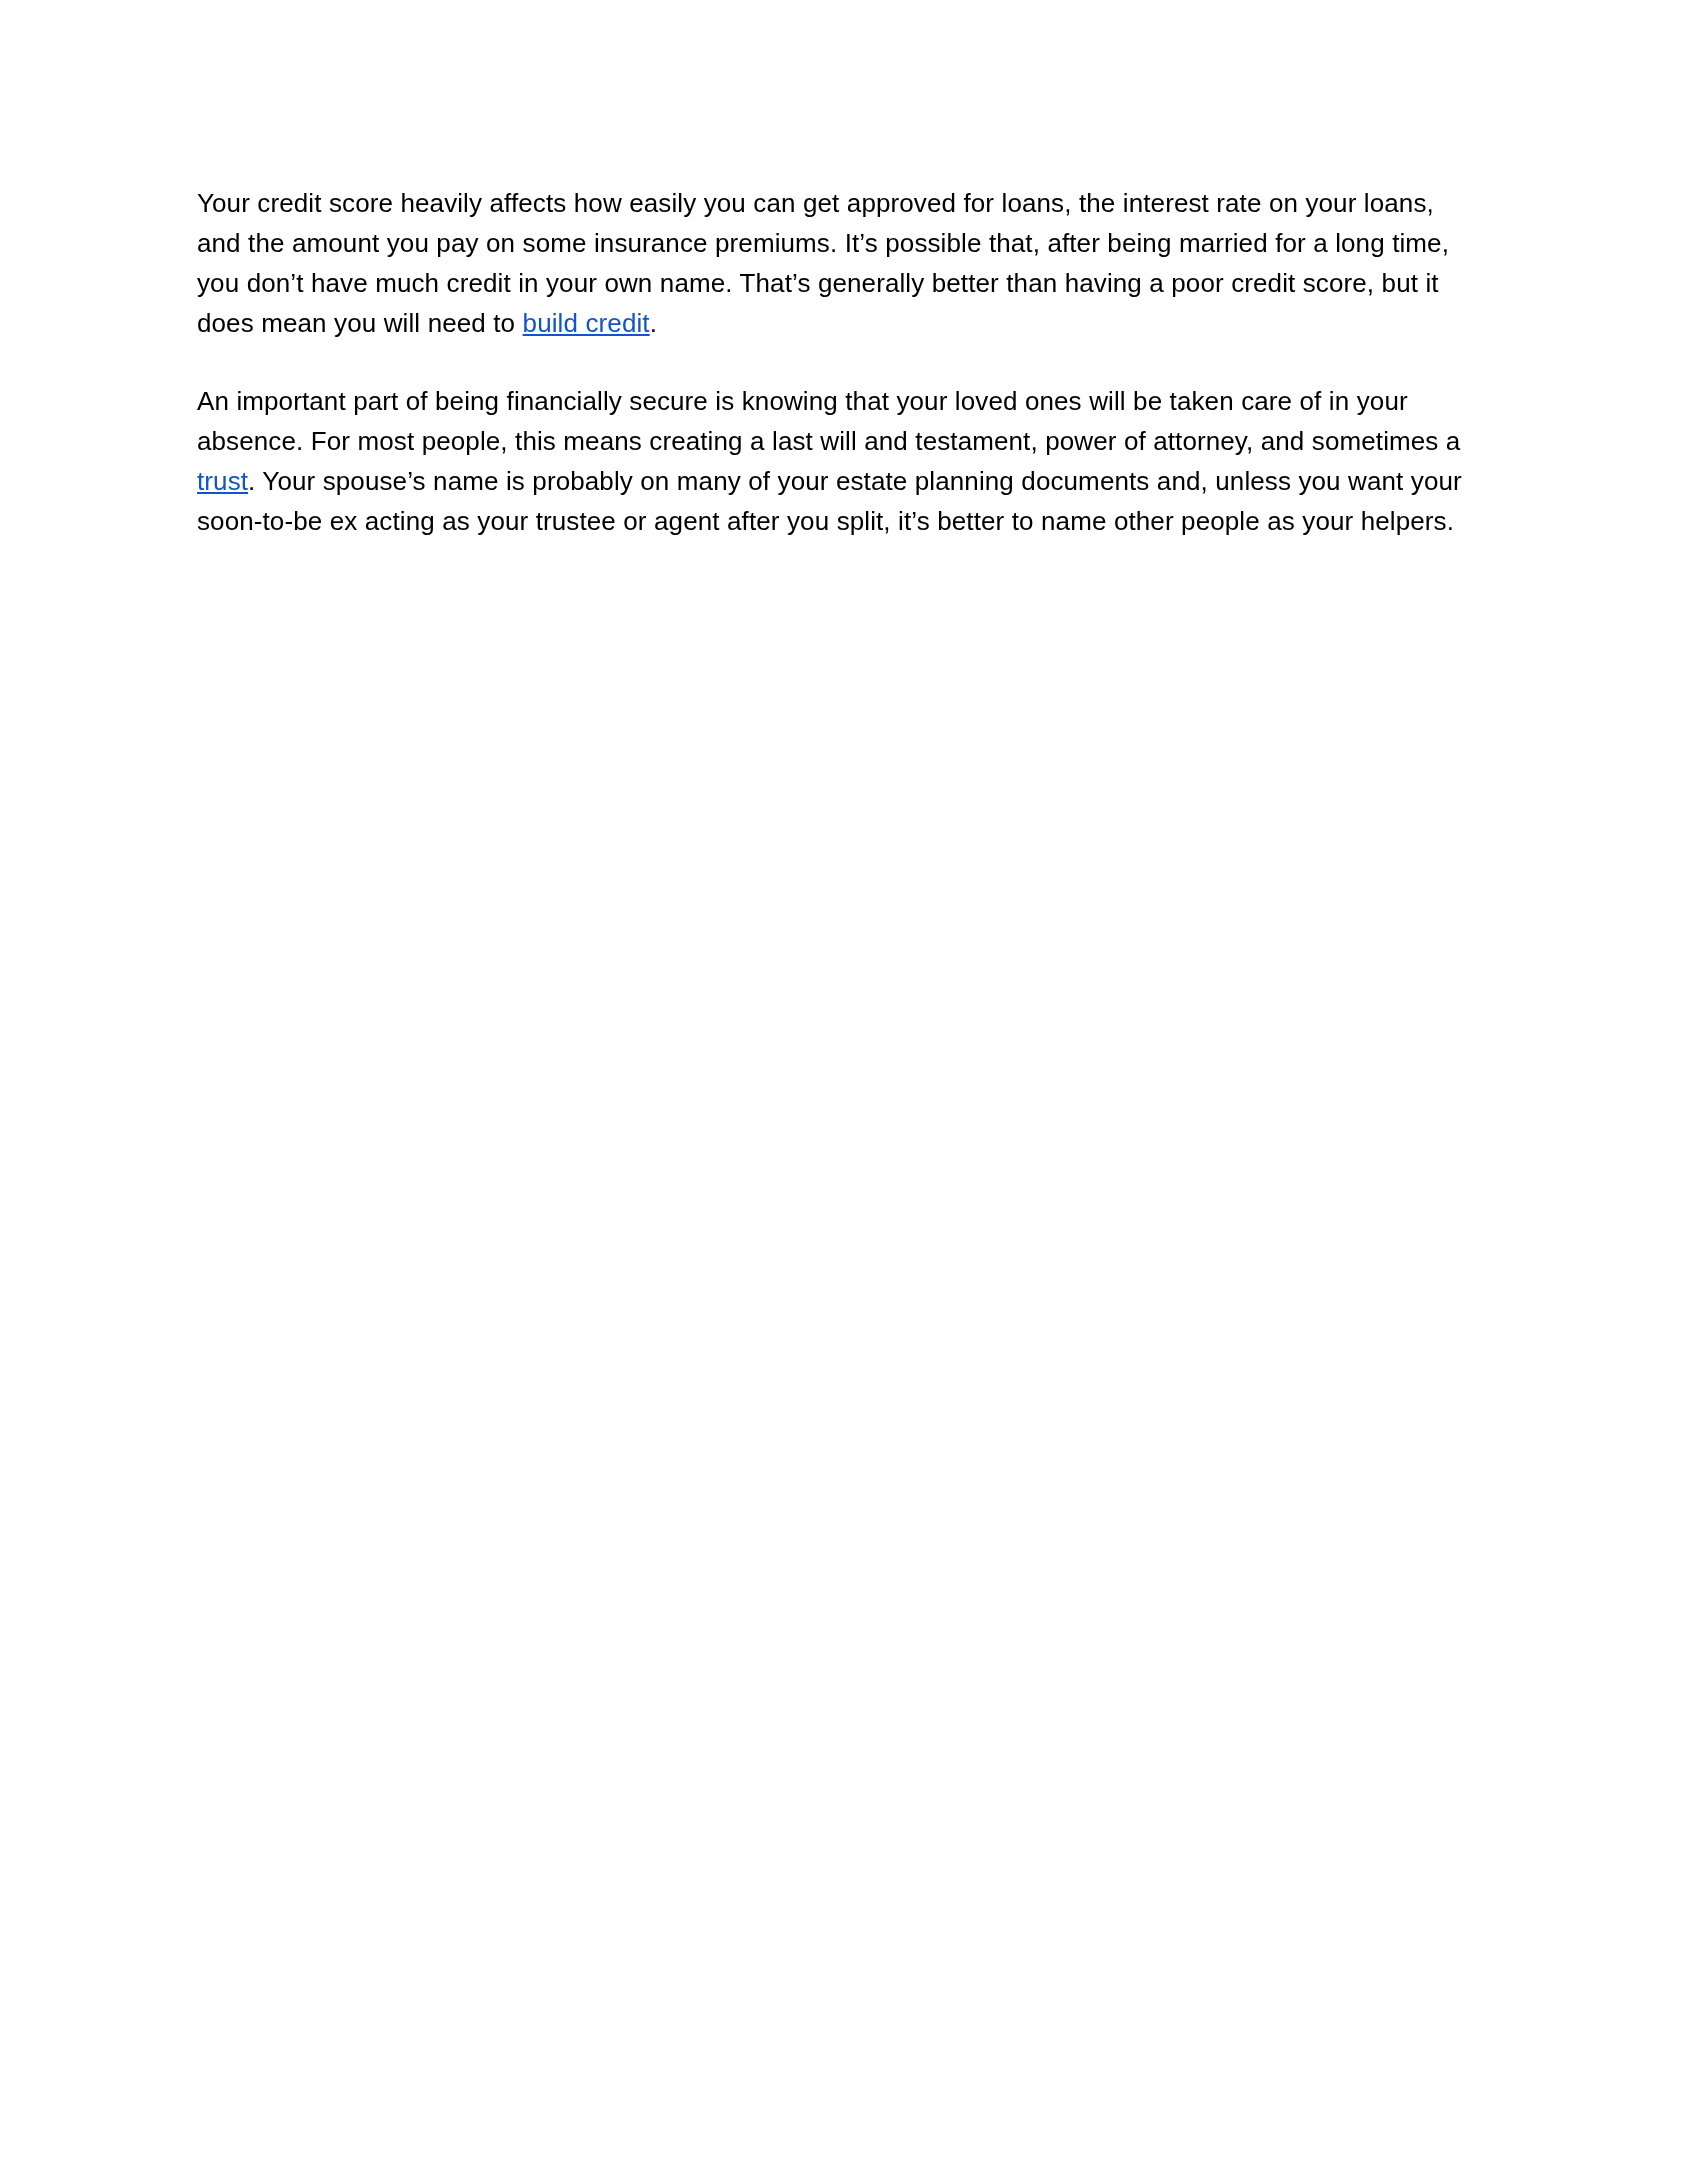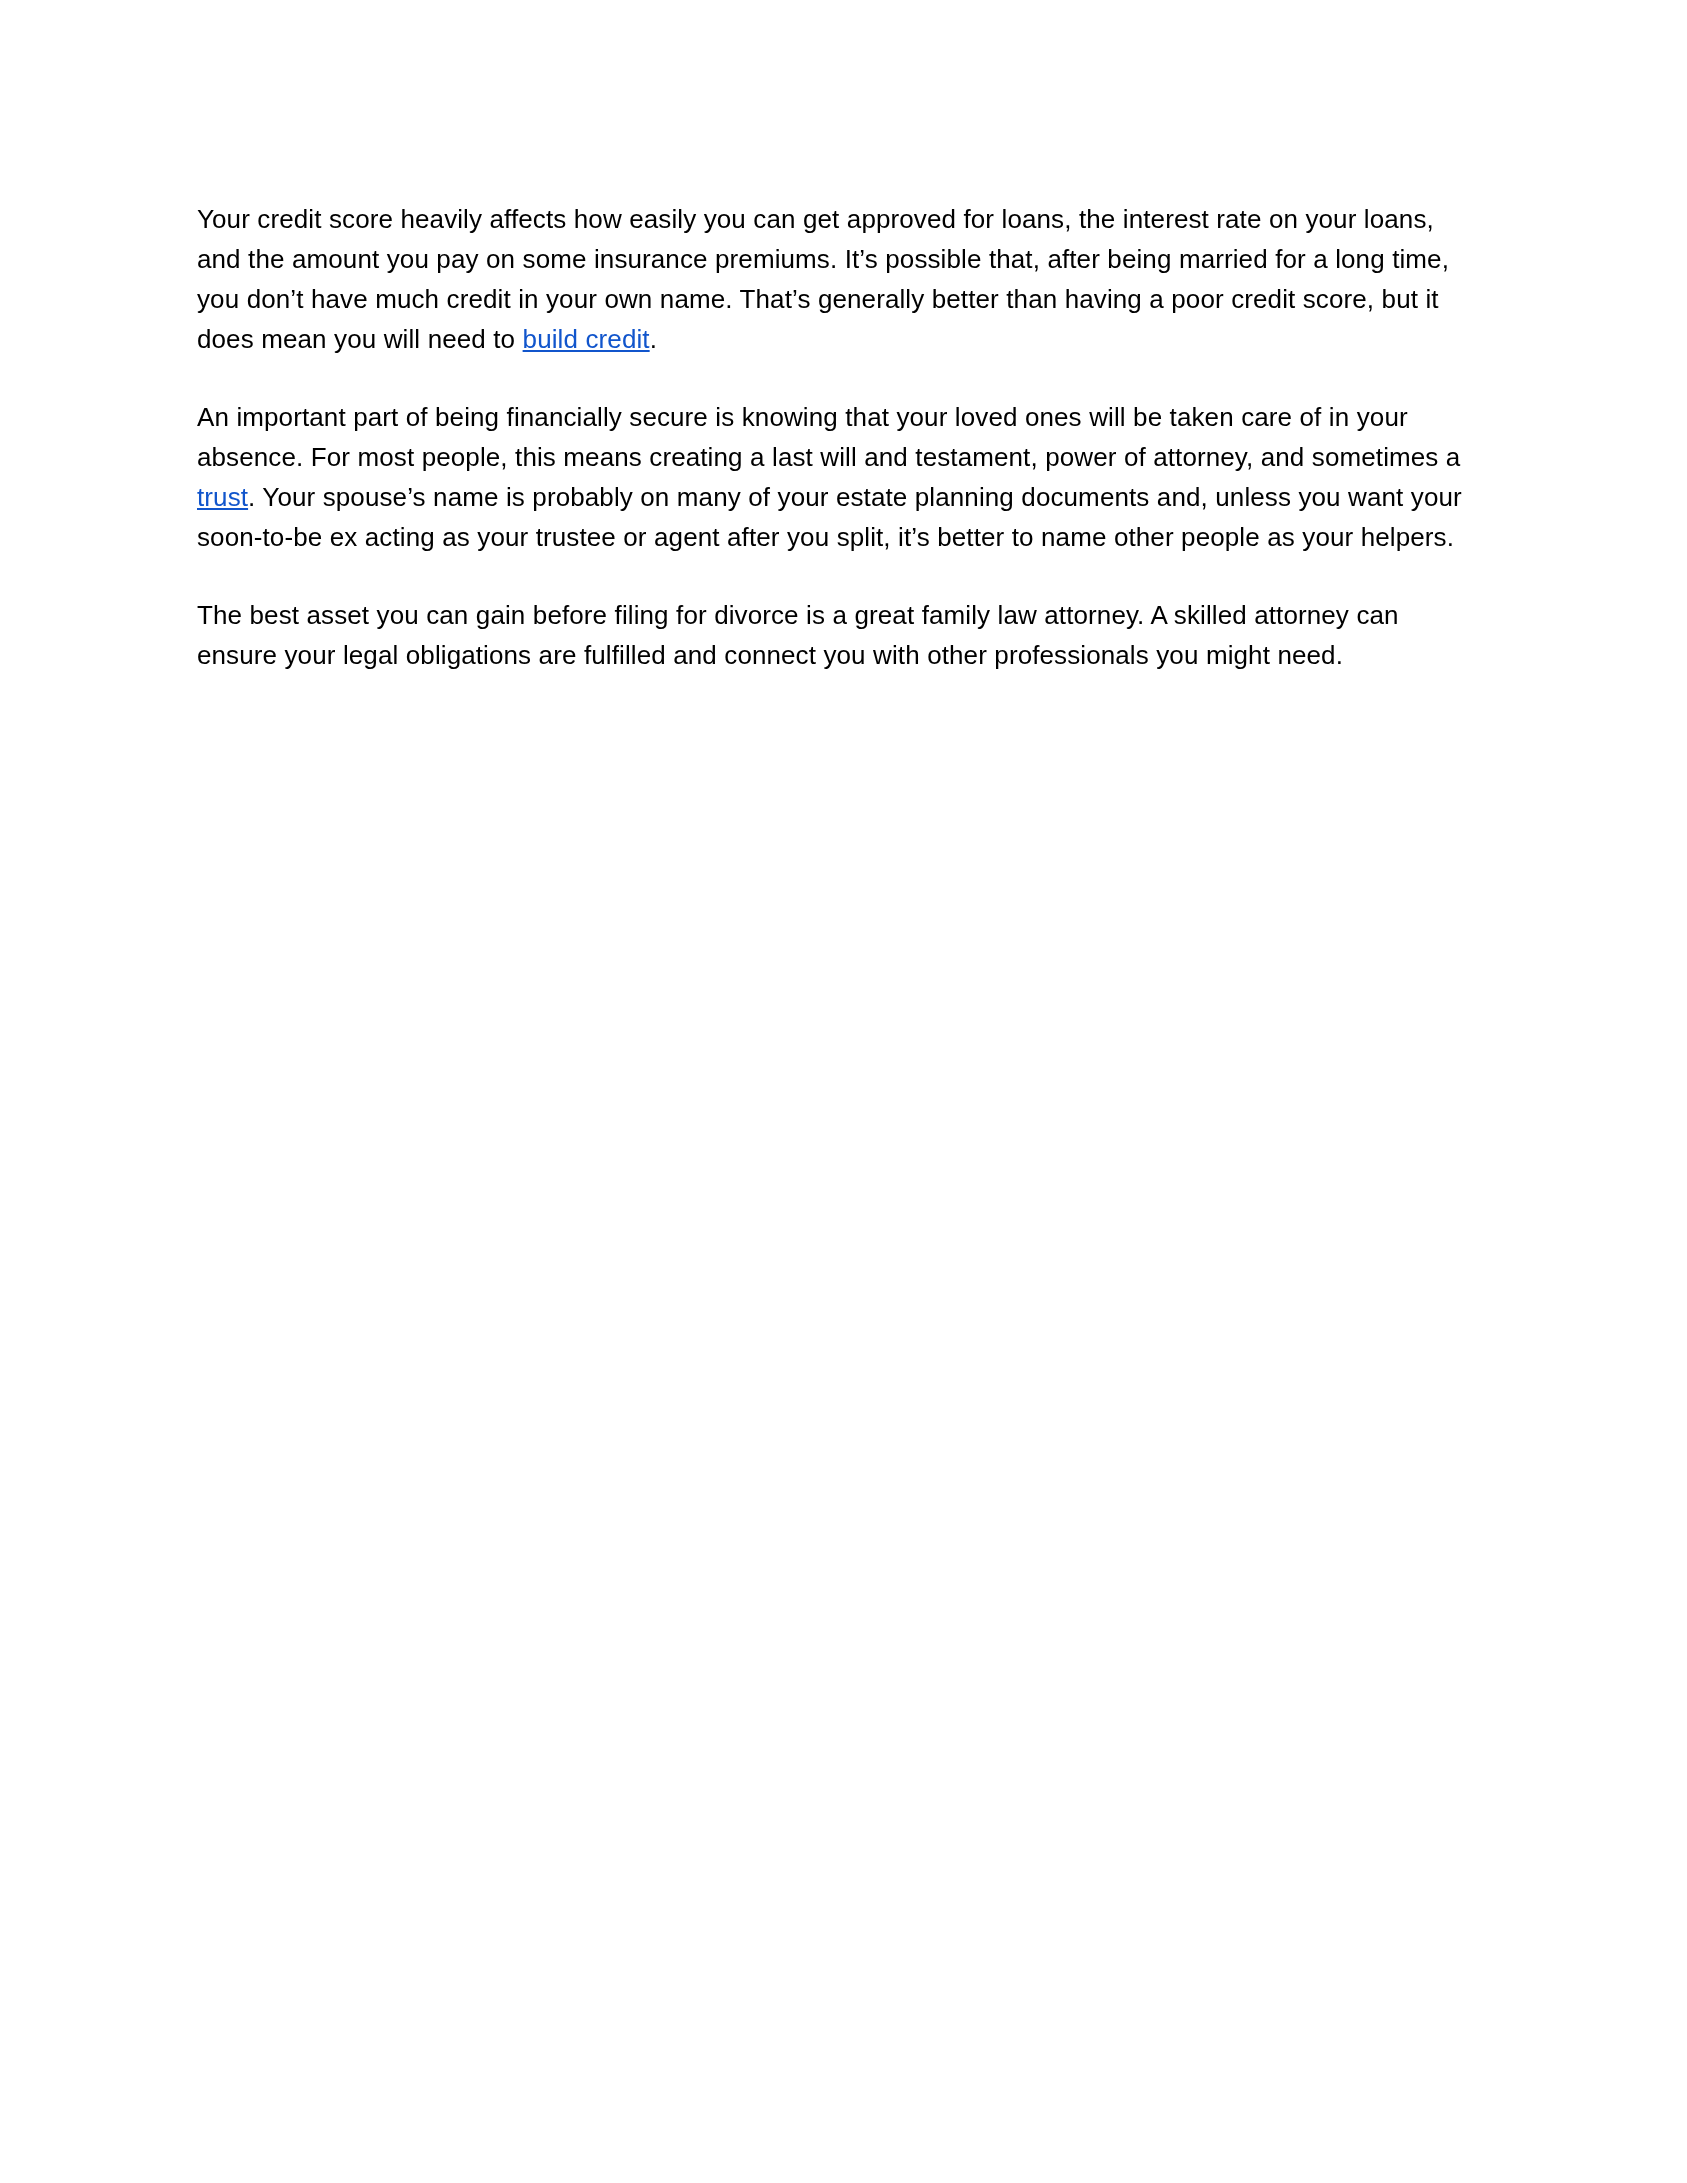--- a/index.html
+++ b/index.html
@@ -16,21 +16,21 @@
   .page {
     position: relative;
     width: 1687px;
     height: 2183px;
     background: #ffffff;
     box-sizing: border-box;
   }
   .content {
     position: absolute;
     left: 197px;
-    top: 199px;
+    top: 183px;
     width: 1278px;
   }
   .para {
     font-size: 26px;
     line-height: 40px;
     color: #000000;
     letter-spacing: 0.1px;
     word-spacing: 0.1px;
     margin: 0 0 38px 0;
     text-align: left;
@@ -56,17 +56,16 @@
 <body>
 
 <div class="page">
   <div class="content">
 
     <p class="para"><span>Your credit score heavily affects how easily you can get approved for loans, the interest rate on your loans, and the amount you pay on some insurance premiums. It’s possible that, after being married for a long time, you don’t have much credit in your own name. That’s generally better than having a poor credit score, but it does mean you will need to </span><a href="#" class="doclink">build credit</a><span>.</span></p>
 
 
     <p class="para"><span>An important part of being financially secure is knowing that your loved ones will be taken care of in your absence. For most people, this means creating a last will and testament, power of attorney, and sometimes a </span><a href="#" class="doclink">trust</a><span>. Your spouse’s name is probably on many of your estate planning documents and, unless you want your soon-to-be ex acting as your trustee or agent after you split, it’s better to name other people as your helpers.</span></p>
 
-    <p class="para"><span>The best asset you can gain before filing for divorce is a great family law attorney. A skilled attorney can ensure your legal obligations are fulfilled and connect you with other professionals you might need.</span></p>
 
   </div>
 </div>
 
 
 </body></html>

